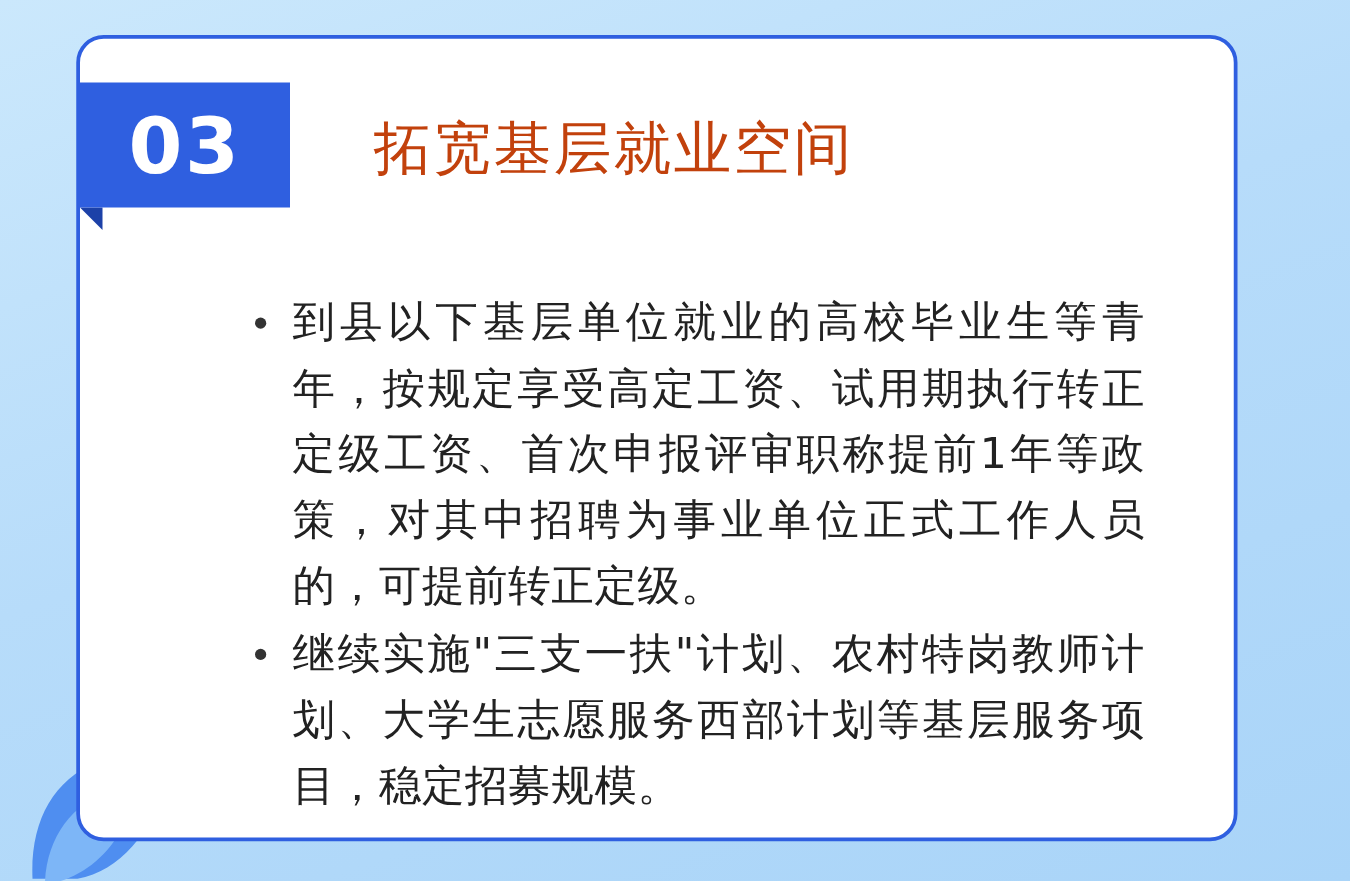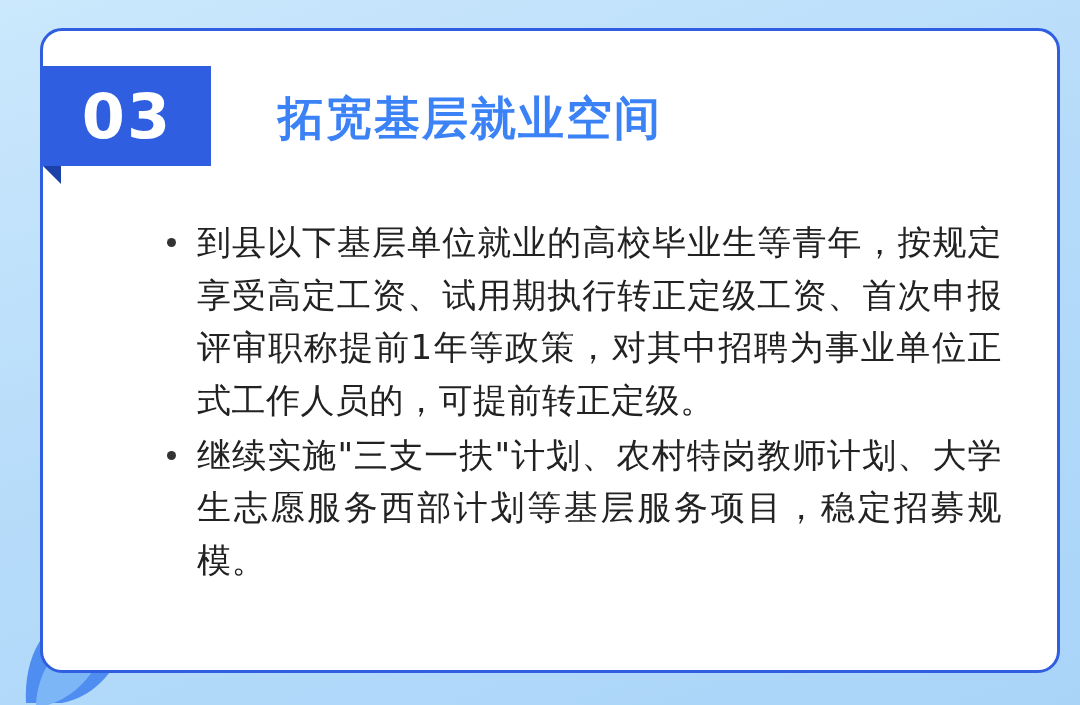--- a/index.html
+++ b/index.html
@@ -24,23 +24,23 @@
   .leaf {
     position: absolute;
     left: 18px;
     bottom: 0px;
     width: 130px;
     height: 120px;
     z-index: 1;
   }
   .card {
     position: absolute;
-    left: 40px;
+    left: 61px;
     top: 28px;
-    width: 1020px;
+    width: 929px;
     height: 645px;
     background: #ffffff;
     border: 3px solid #2f5fe0;
     border-radius: 22px;
     box-sizing: border-box;
     z-index: 2;
   }
   .badge {
     position: absolute;
     left: 0px;
@@ -67,33 +67,33 @@
     border-left: 18px solid transparent;
     border-right: 0px solid transparent;
     border-top: 18px solid #1c41a8;
     z-index: 3;
   }
   .section-title {
     position: absolute;
     left: 235px;
     top: 60px;
     font-size: 46px;
-    font-weight: bold;
-    color: #3b82f6;
+    font-weight: normal;
+    color: #c2410c;
     letter-spacing: 2px;
     line-height: 1.2;
     font-family: "DejaVu Sans", sans-serif;
   }
   .body-list {
     position: absolute;
     left: 118px;
     top: 185px;
     right: 55px;
     list-style: none;
-    margin: 0;
+    margin: 16px;
     padding: 0;
   }
   .body-list li {
     position: relative;
     padding-left: 36px;
     font-size: 34px;
     line-height: 1.55;
     color: #222222;
     letter-spacing: 0.5px;
     text-align: justify;

